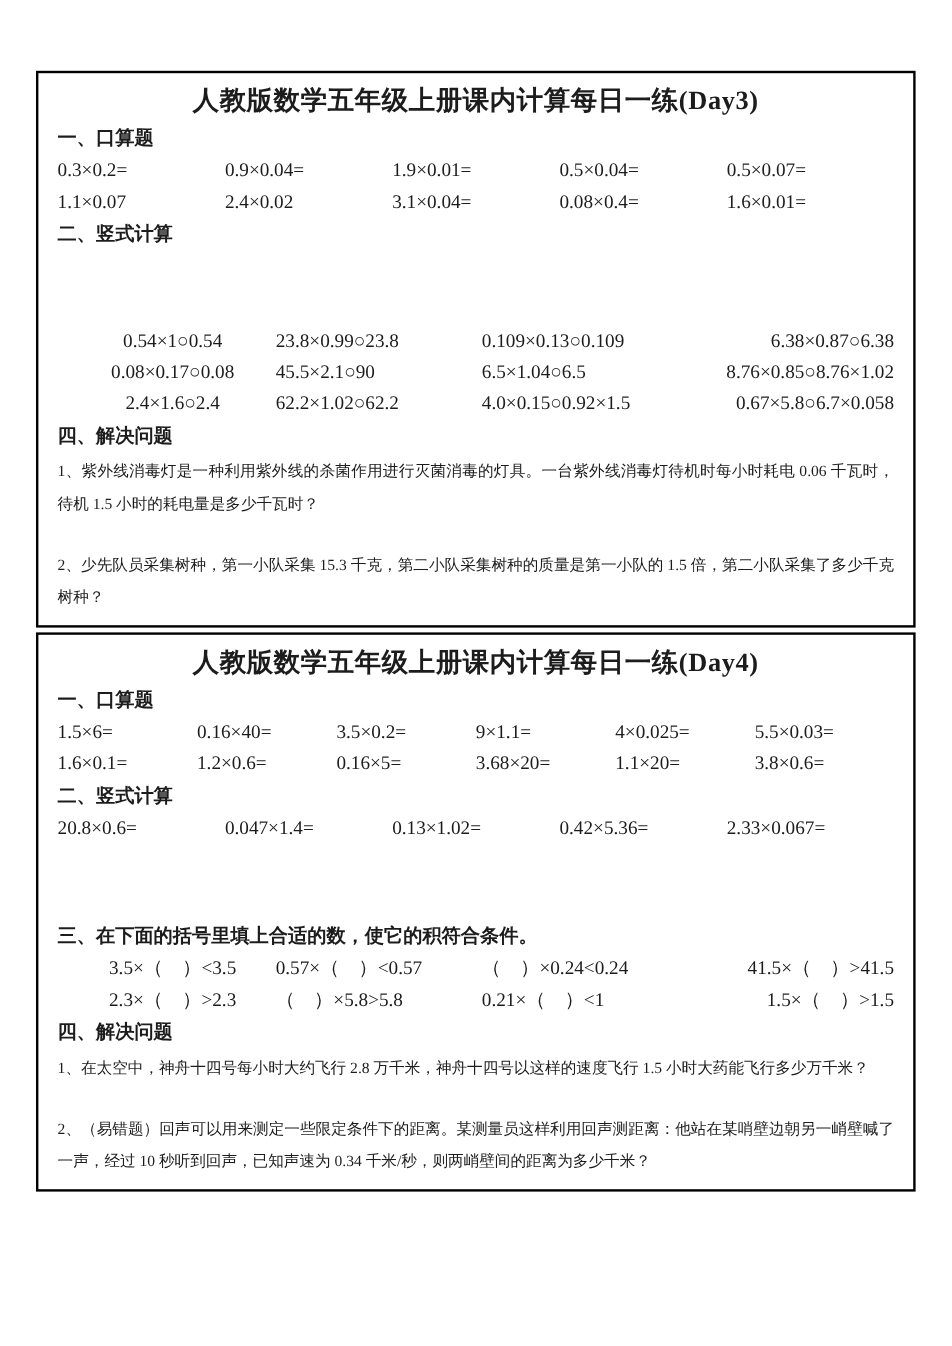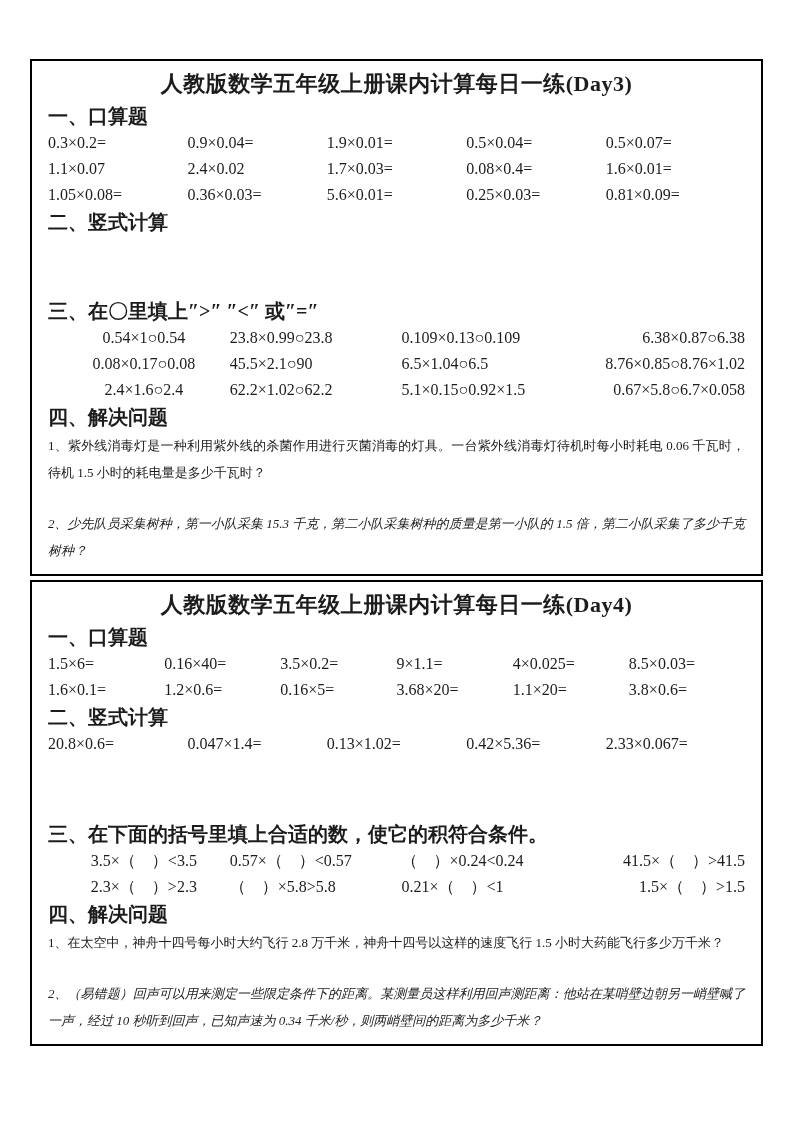--- a/index.html
+++ b/index.html
@@ -26,21 +26,21 @@
   .sheet + .sheet { margin-top: 4px; }
   .title {
     text-align: center;
     font-size: 22px;
     font-weight: bold;
     letter-spacing: 0.5px;
     margin: 4px 0 6px 0;
     line-height: 30px;
   }
   .sec-heading {
-    font-size: 20px;
+    font-size: 16px;
     font-weight: bold;
     line-height: 22px;
     margin: 5px 0 4px 0;
   }
   .row {
     display: flex;
     font-size: 16px;
     line-height: 20px;
     margin: 6px 0;
     white-space: pre-wrap;
@@ -49,92 +49,84 @@
   .row.c4 > span { text-align: left; }
   .row.c4 > span:first-child { text-align: center; margin-left: 10px; }
   .row.c4 > span:last-child { text-align: right; }
   .workspace { height: 58px; }
   .word-problem {
     font-size: 13px;
     line-height: 27px;
     text-align: justify;
     margin: 0 0 24px 0;
   }
-  .word-problem:last-child { margin-bottom: 2px; font-style: italic; }
+  .word-problem:last-child { margin-bottom: 2px; }
 </style>
 </head>
 <body>
 
 <div class="page">
 
   <div class="sheet">
     <div class="title">人教版数学五年级上册课内计算每日一练(Day3)</div>
 
     <div class="sec-heading">一、口算题</div>
     <div class="row">
       <span>0.3×0.2=</span>
       <span>0.9×0.04=</span>
       <span>1.9×0.01=</span>
       <span>0.5×0.04=</span>
       <span>0.5×0.07=</span>
     </div>
     <div class="row">
       <span>1.1×0.07</span>
       <span>2.4×0.02</span>
-      <span>1.7×0.03=</span>
+      <span>3.1×0.04=</span>
       <span>0.08×0.4=</span>
       <span>1.6×0.01=</span>
-    </div>
-    <div class="row">
-      <span>1.05×0.08=</span>
-      <span>0.36×0.03=</span>
-      <span>5.6×0.01=</span>
-      <span>0.25×0.03=</span>
-      <span>0.81×0.09=</span>
     </div>
 
     <div class="sec-heading">二、竖式计算</div>
     <div class="workspace"></div>
 
-    <div class="sec-heading">三、在〇里填上″&gt;″ ″&lt;″ 或″=″</div>
     <div class="row c4">
       <span>0.54×1○0.54</span>
       <span>23.8×0.99○23.8</span>
       <span>0.109×0.13○0.109</span>
       <span>6.38×0.87○6.38</span>
     </div>
     <div class="row c4">
       <span>0.08×0.17○0.08</span>
       <span>45.5×2.1○90</span>
       <span>6.5×1.04○6.5</span>
       <span>8.76×0.85○8.76×1.02</span>
     </div>
     <div class="row c4">
       <span>2.4×1.6○2.4</span>
       <span>62.2×1.02○62.2</span>
-      <span>5.1×0.15○0.92×1.5</span>
+      <span>4.0×0.15○0.92×1.5</span>
       <span>0.67×5.8○6.7×0.058</span>
     </div>
 
     <div class="sec-heading">四、解决问题</div>
     <p class="word-problem">1、紫外线消毒灯是一种利用紫外线的杀菌作用进行灭菌消毒的灯具。一台紫外线消毒灯待机时每小时耗电 0.06 千瓦时，待机 1.5 小时的耗电量是多少千瓦时？</p>
     <p class="word-problem">2、少先队员采集树种，第一小队采集 15.3 千克，第二小队采集树种的质量是第一小队的 1.5 倍，第二小队采集了多少千克树种？</p>
   </div>
 
   <div class="sheet">
     <div class="title">人教版数学五年级上册课内计算每日一练(Day4)</div>
 
     <div class="sec-heading">一、口算题</div>
     <div class="row">
       <span>1.5×6=</span>
       <span>0.16×40=</span>
       <span>3.5×0.2=</span>
       <span>9×1.1=</span>
       <span>4×0.025=</span>
-      <span>8.5×0.03=</span>
+      <span>5.5×0.03=</span>
     </div>
     <div class="row">
       <span>1.6×0.1=</span>
       <span>1.2×0.6=</span>
       <span>0.16×5=</span>
       <span>3.68×20=</span>
       <span>1.1×20=</span>
       <span>3.8×0.6=</span>
     </div>
 

